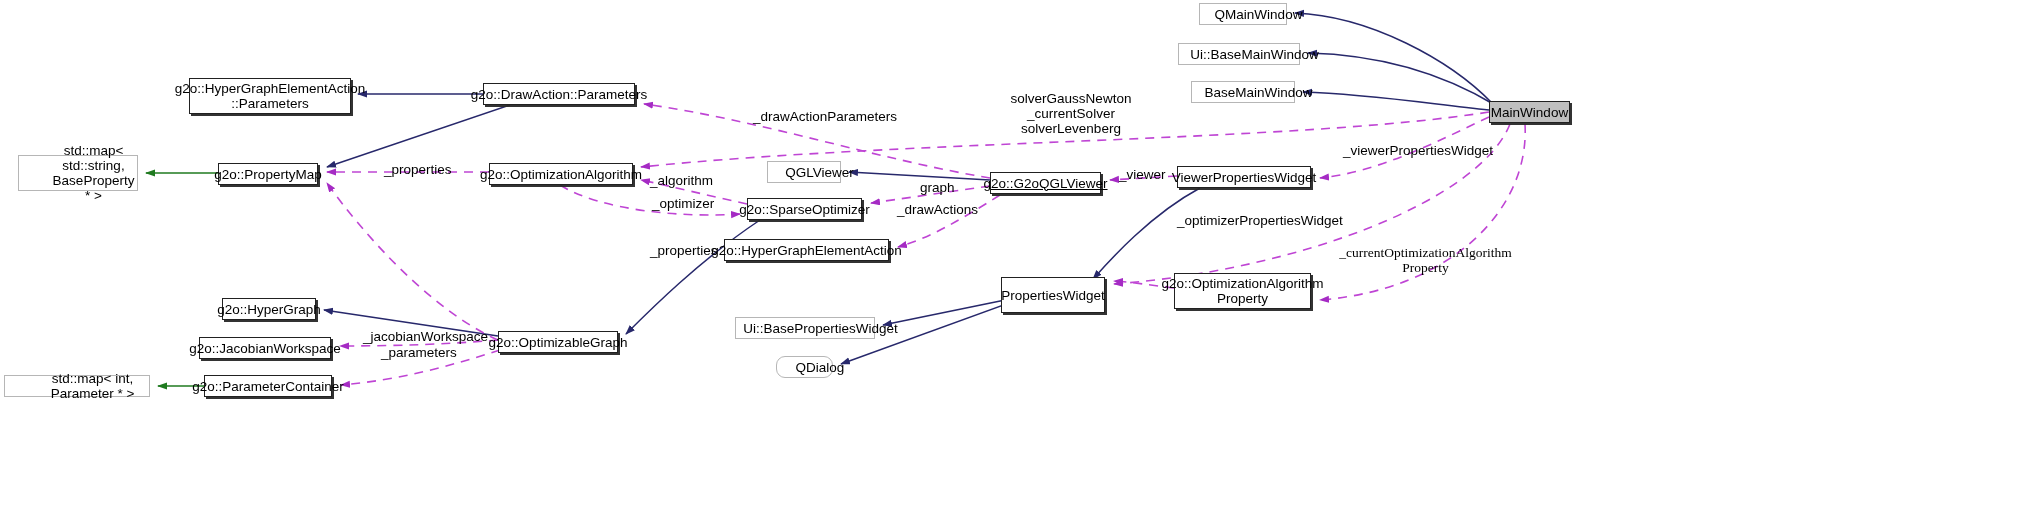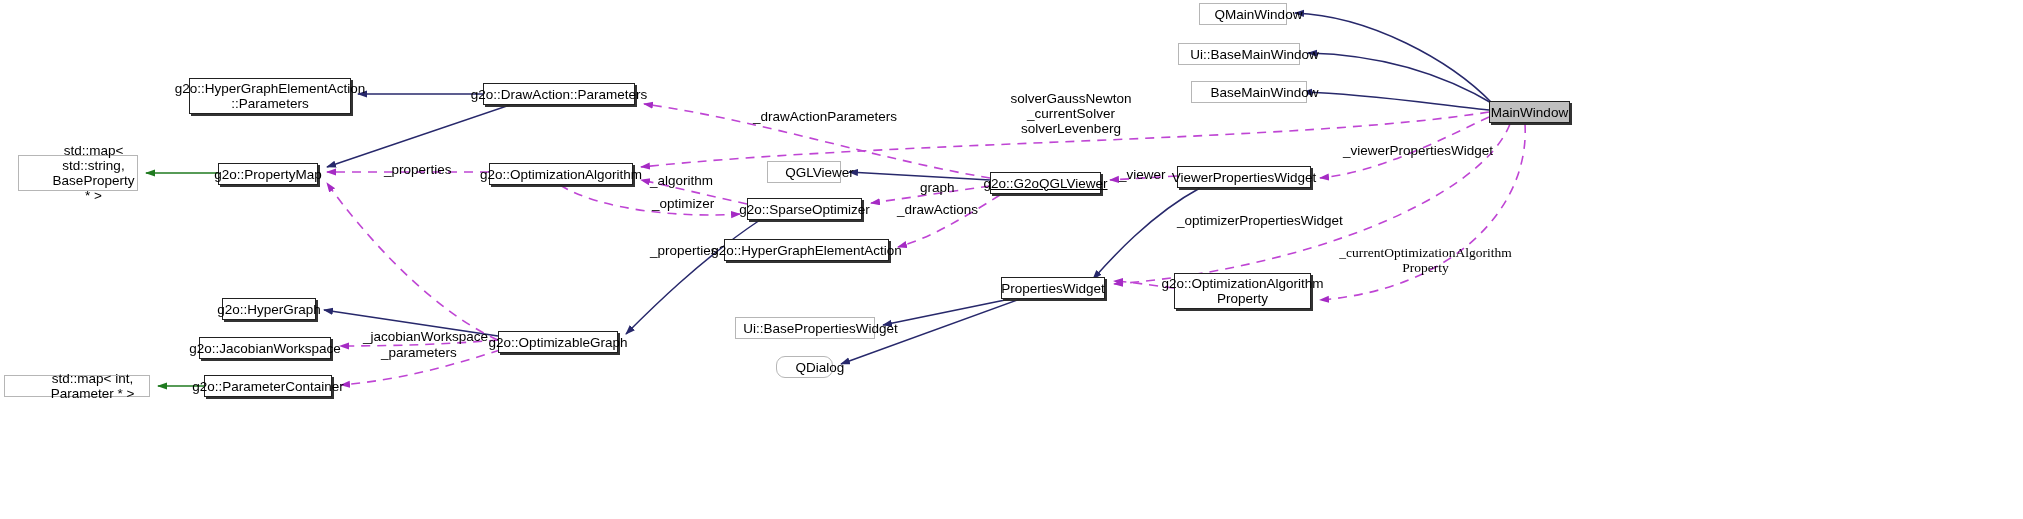--- a/index.html
+++ b/index.html
@@ -165,21 +165,21 @@
   <div class="node solid" style="left:747px; top:198px; width:115px; height:22px;">g2o::SparseOptimizer</div>
 
   <div class="node solid" style="left:724px; top:239px; width:165px; height:22px;">g2o::HyperGraphElementAction</div>
 
   <div class="node light" style="left:767px; top:161px; width:74px;  height:22px;">QGLViewer</div>
 
   <div class="node solid" style="left:990px; top:172px; width:111px; height:22px;text-decoration:underline;">g2o::G2oQGLViewer</div>
 
   <div class="node solid" style="left:1177px; top:166px; width:134px; height:22px;">ViewerPropertiesWidget</div>
 
-  <div class="node solid" style="left:1001px; top:277px; width:104px; height:22px;">PropertiesWidget</div>
+  <div class="node solid" style="left:1001px; top:277px; width:104px; height:36px;">PropertiesWidget</div>
 
   <div class="node light" style="left:735px; top:317px; width:140px; height:22px;">Ui::BasePropertiesWidget</div>
 
   <div class="node light" style="left:776px; top:356px; width:57px;  height:22px;border-radius:9px;">QDialog</div>
 
   <div class="node solid" style="left:1174px; top:273px; width:137px; height:36px;">g2o::OptimizationAlgorithm
 Property</div>
 
   <div class="node solid" style="left:222px; top:298px; width:94px;  height:22px;">g2o::HyperGraph</div>
 
@@ -188,21 +188,21 @@
   <div class="node solid" style="left:498px; top:331px; width:120px; height:22px;">g2o::OptimizableGraph</div>
 
   <div class="node light" style="left:4px;   top:375px; width:146px; height:22px;">std::map&lt; int, Parameter * &gt;</div>
 
   <div class="node solid" style="left:204px; top:375px; width:128px; height:22px;">g2o::ParameterContainer</div>
 
   <div class="node light" style="left:1199px; top:3px;  width:88px;  height:22px;">QMainWindow</div>
 
   <div class="node light" style="left:1178px; top:43px; width:122px; height:22px;">Ui::BaseMainWindow</div>
 
-  <div class="node light" style="left:1191px; top:81px; width:116px; height:22px;">BaseMainWindow</div>
+  <div class="node light" style="left:1191px; top:81px; width:104px; height:22px;">BaseMainWindow</div>
 
   <div class="node focus" style="left:1489px; top:101px; width:81px; height:22px;">MainWindow</div>
 
   <div class="edge-label left" style="left:384px; top:162px;">_properties</div>
 
   <div class="edge-label left" style="left:753px; top:109px;">_drawActionParameters</div>
 
   <div class="edge-label left" style="left:650px; top:173px;">_algorithm</div>
 
   <div class="edge-label left" style="left:652px; top:196px;">_optimizer</div>

